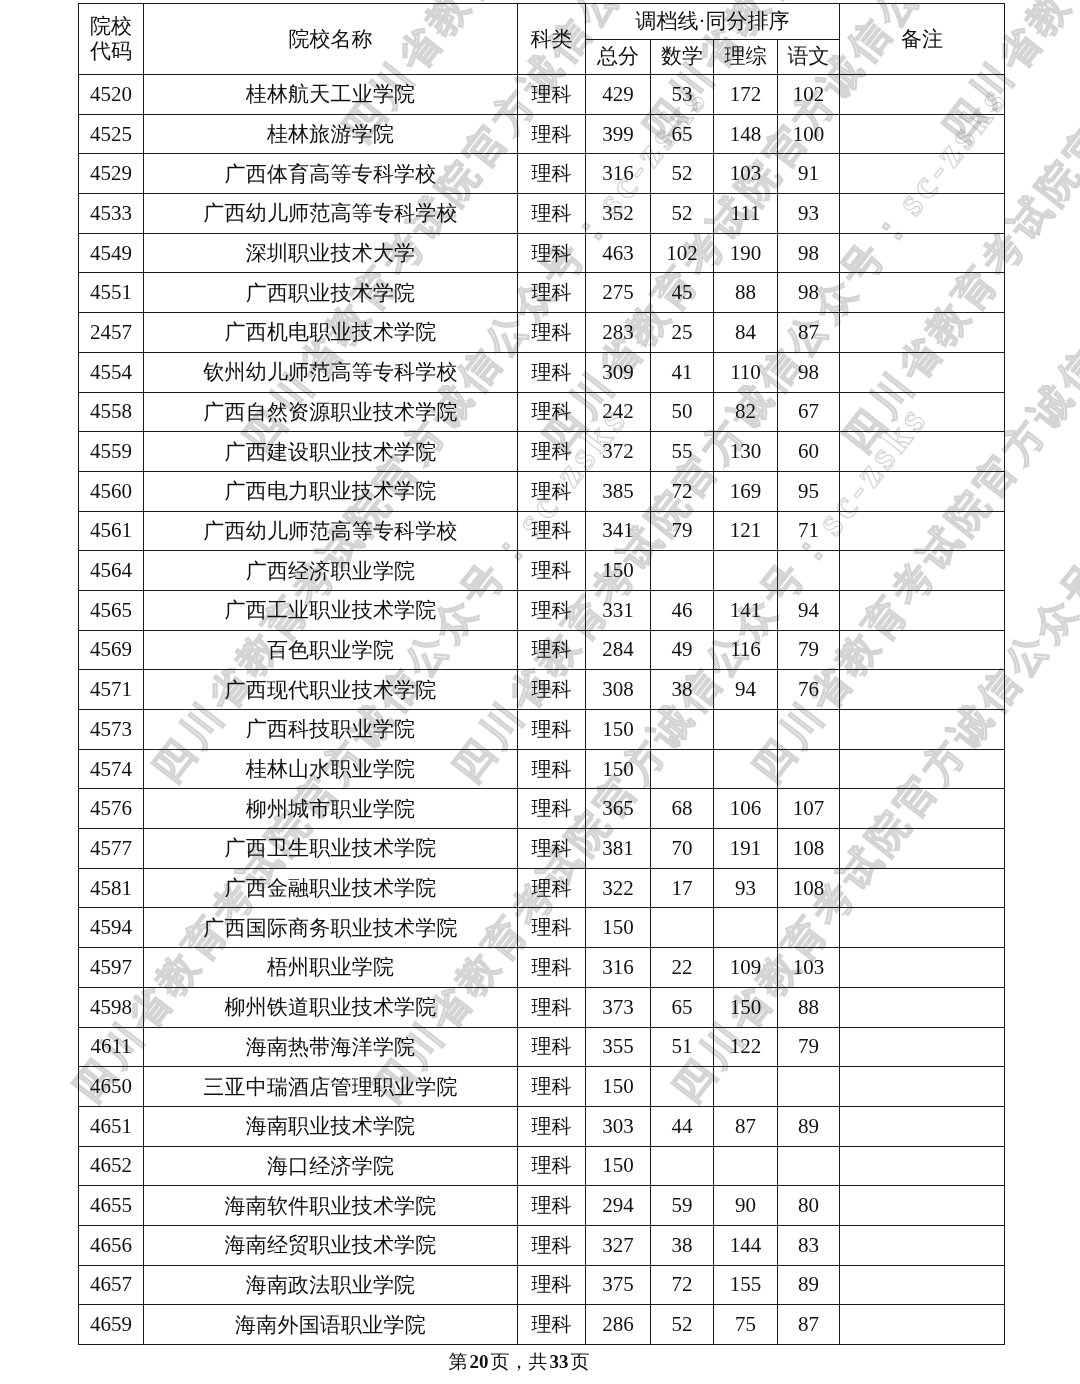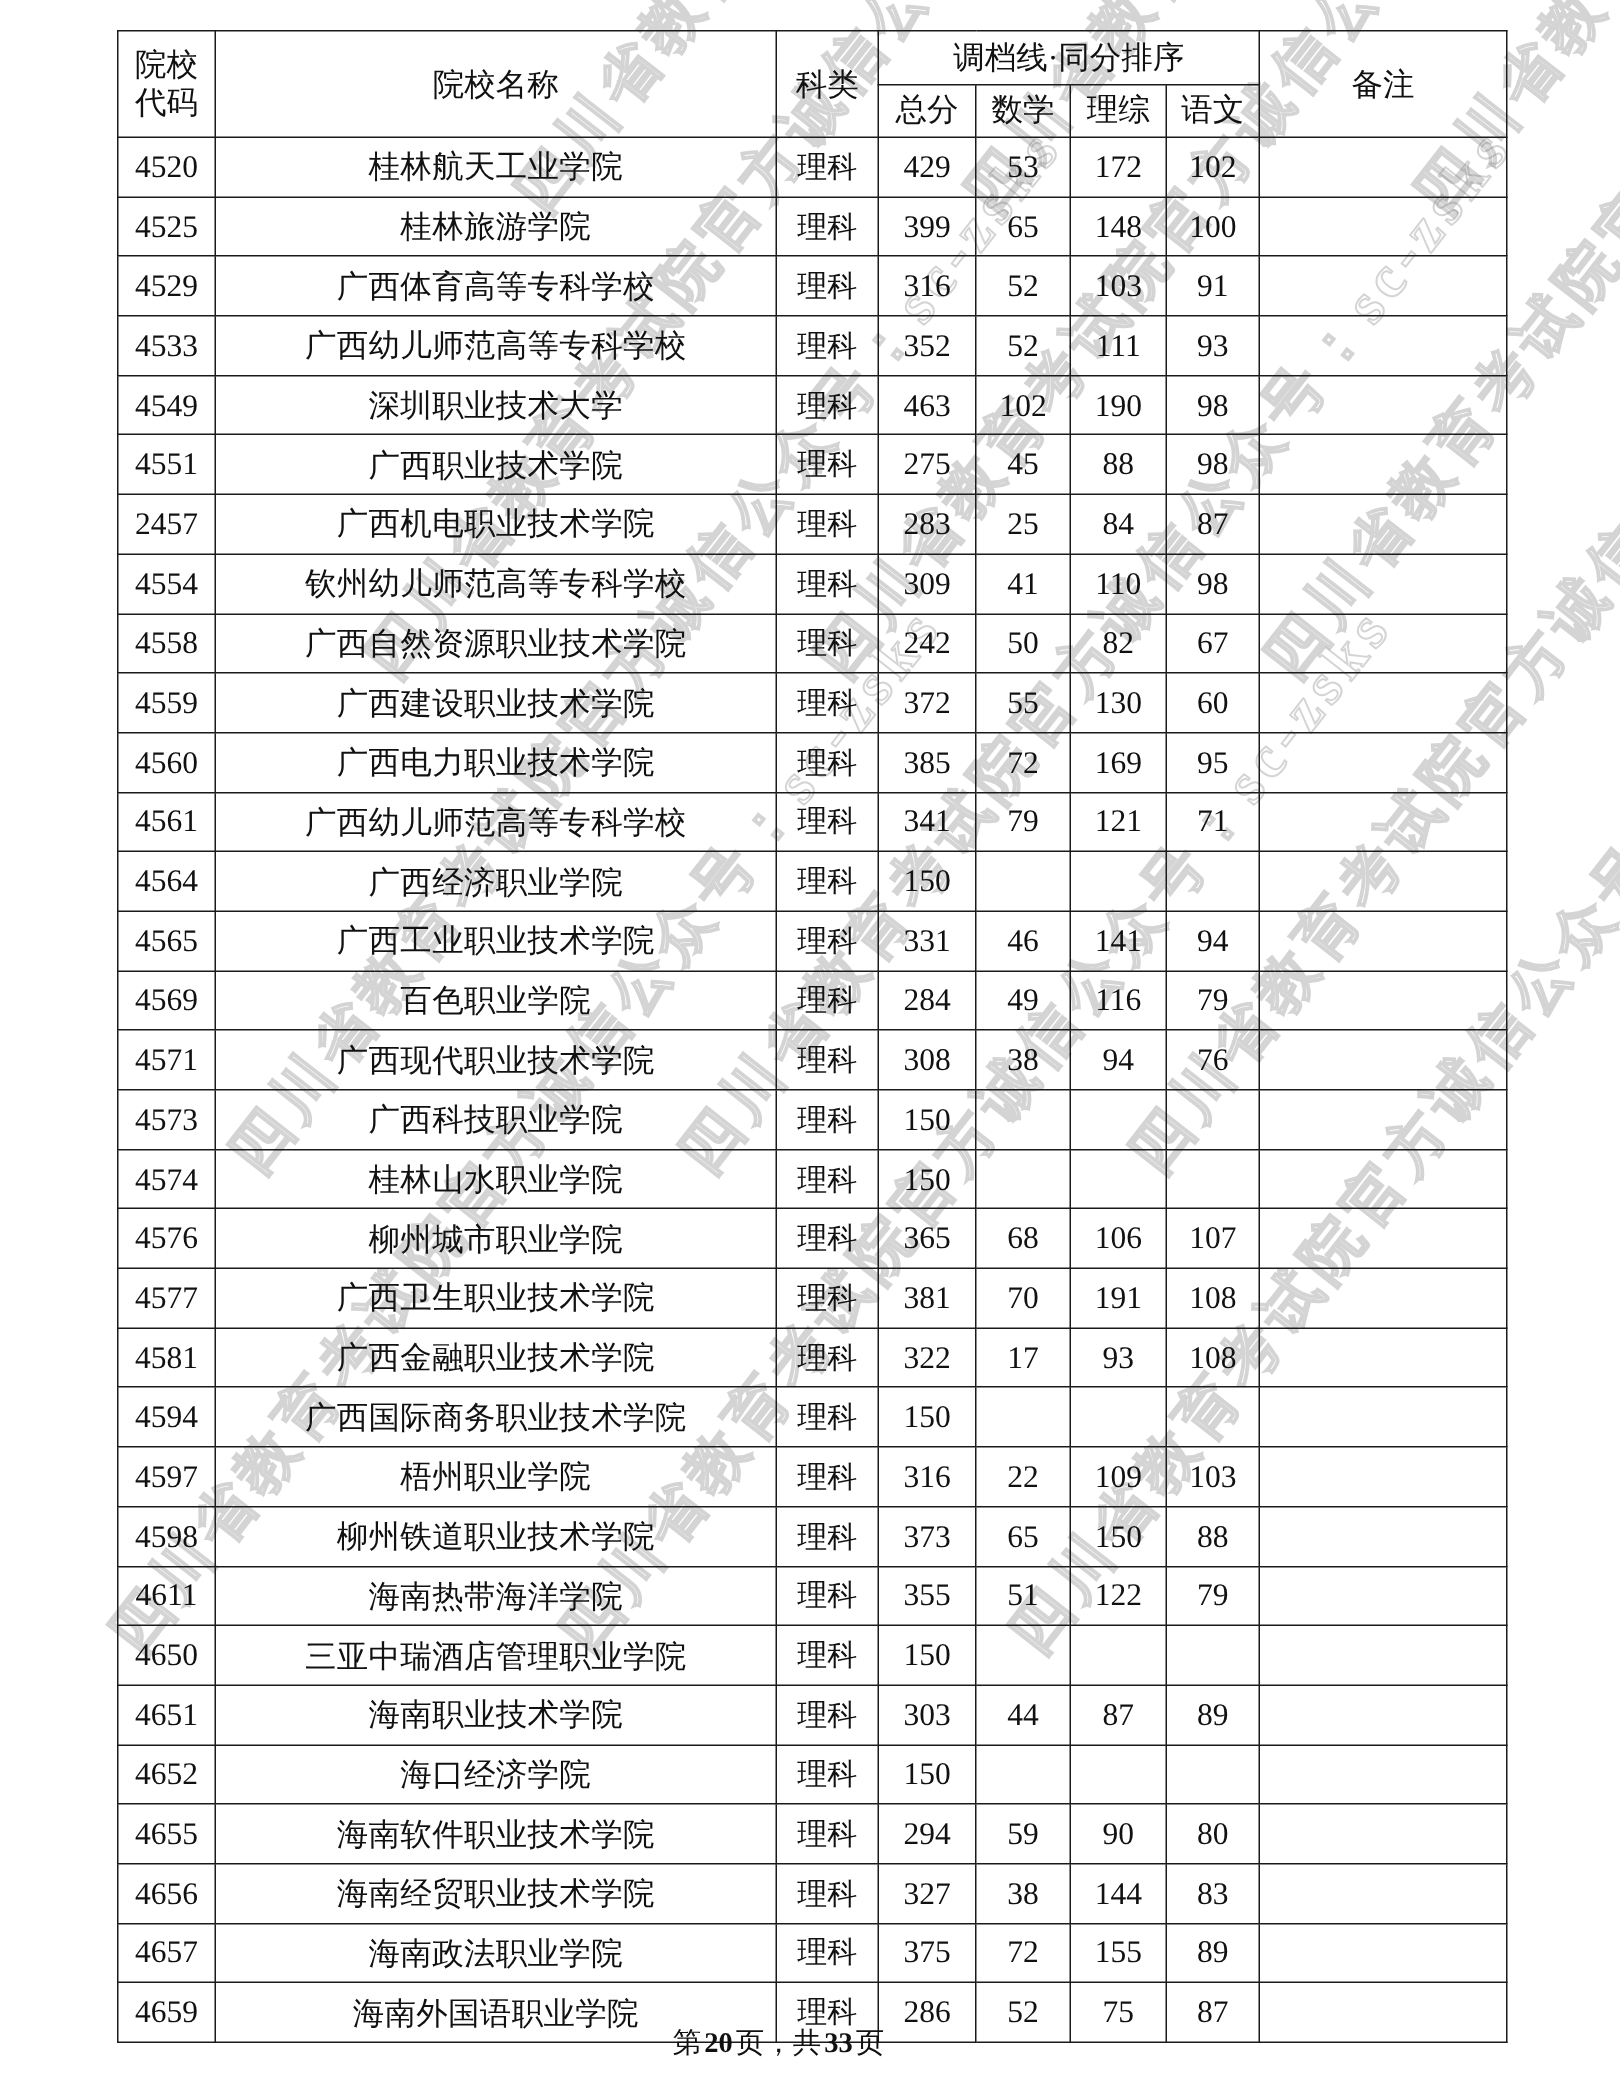--- a/index.html
+++ b/index.html
@@ -44,21 +44,21 @@
     position: absolute;
     left: 0; top: 0;
     width: 1080px;
     height: 1384px;
     z-index: 10;
   }
 
   #score-table {
     position: absolute;
     left: 78px;
-    top: 20px;
+    top: 3px;
     width: 926px;
     border-collapse: collapse;
     table-layout: fixed;
     background: transparent;
   }
   #score-table td, #score-table th {
     border: 1.6px solid #1a1a1a;
     padding: 0;
     text-align: center;
     vertical-align: middle;

